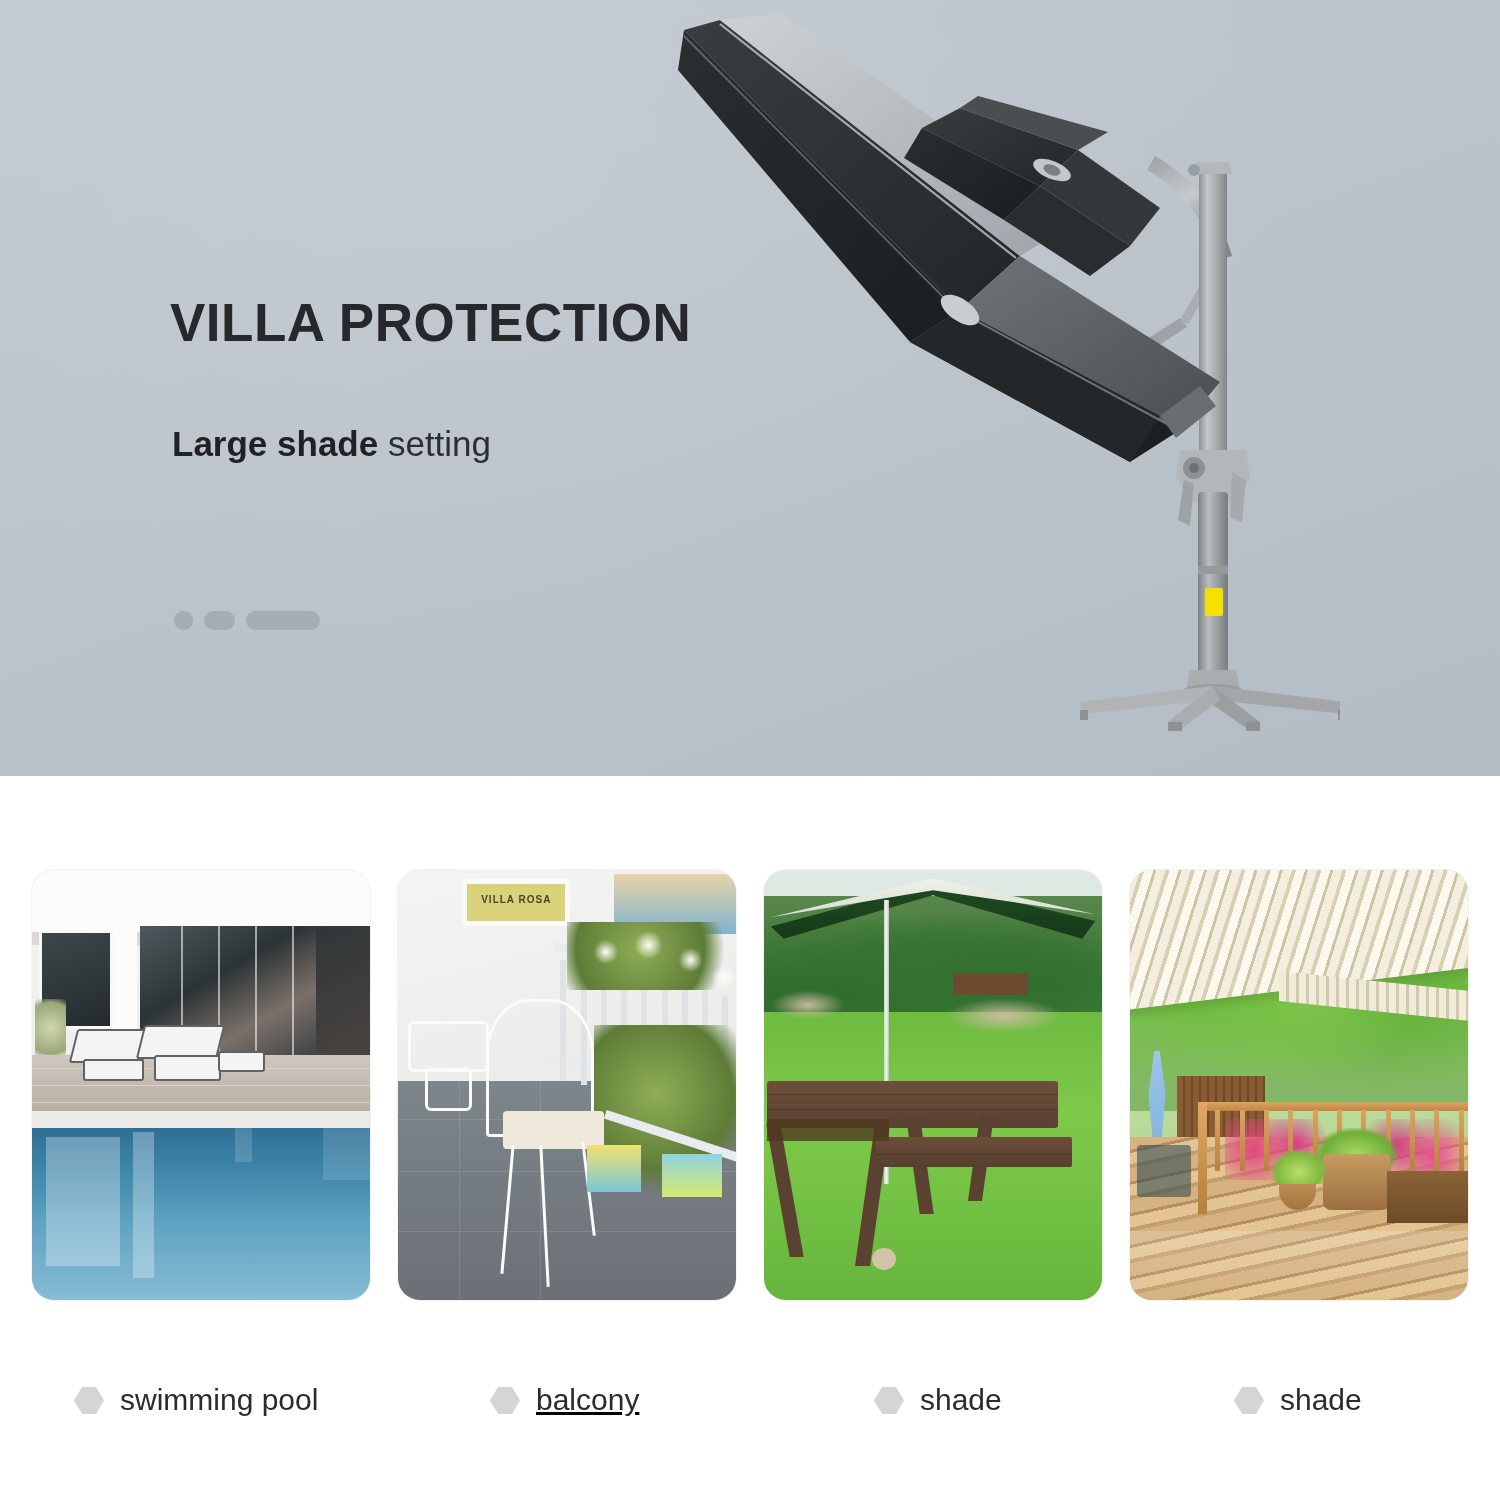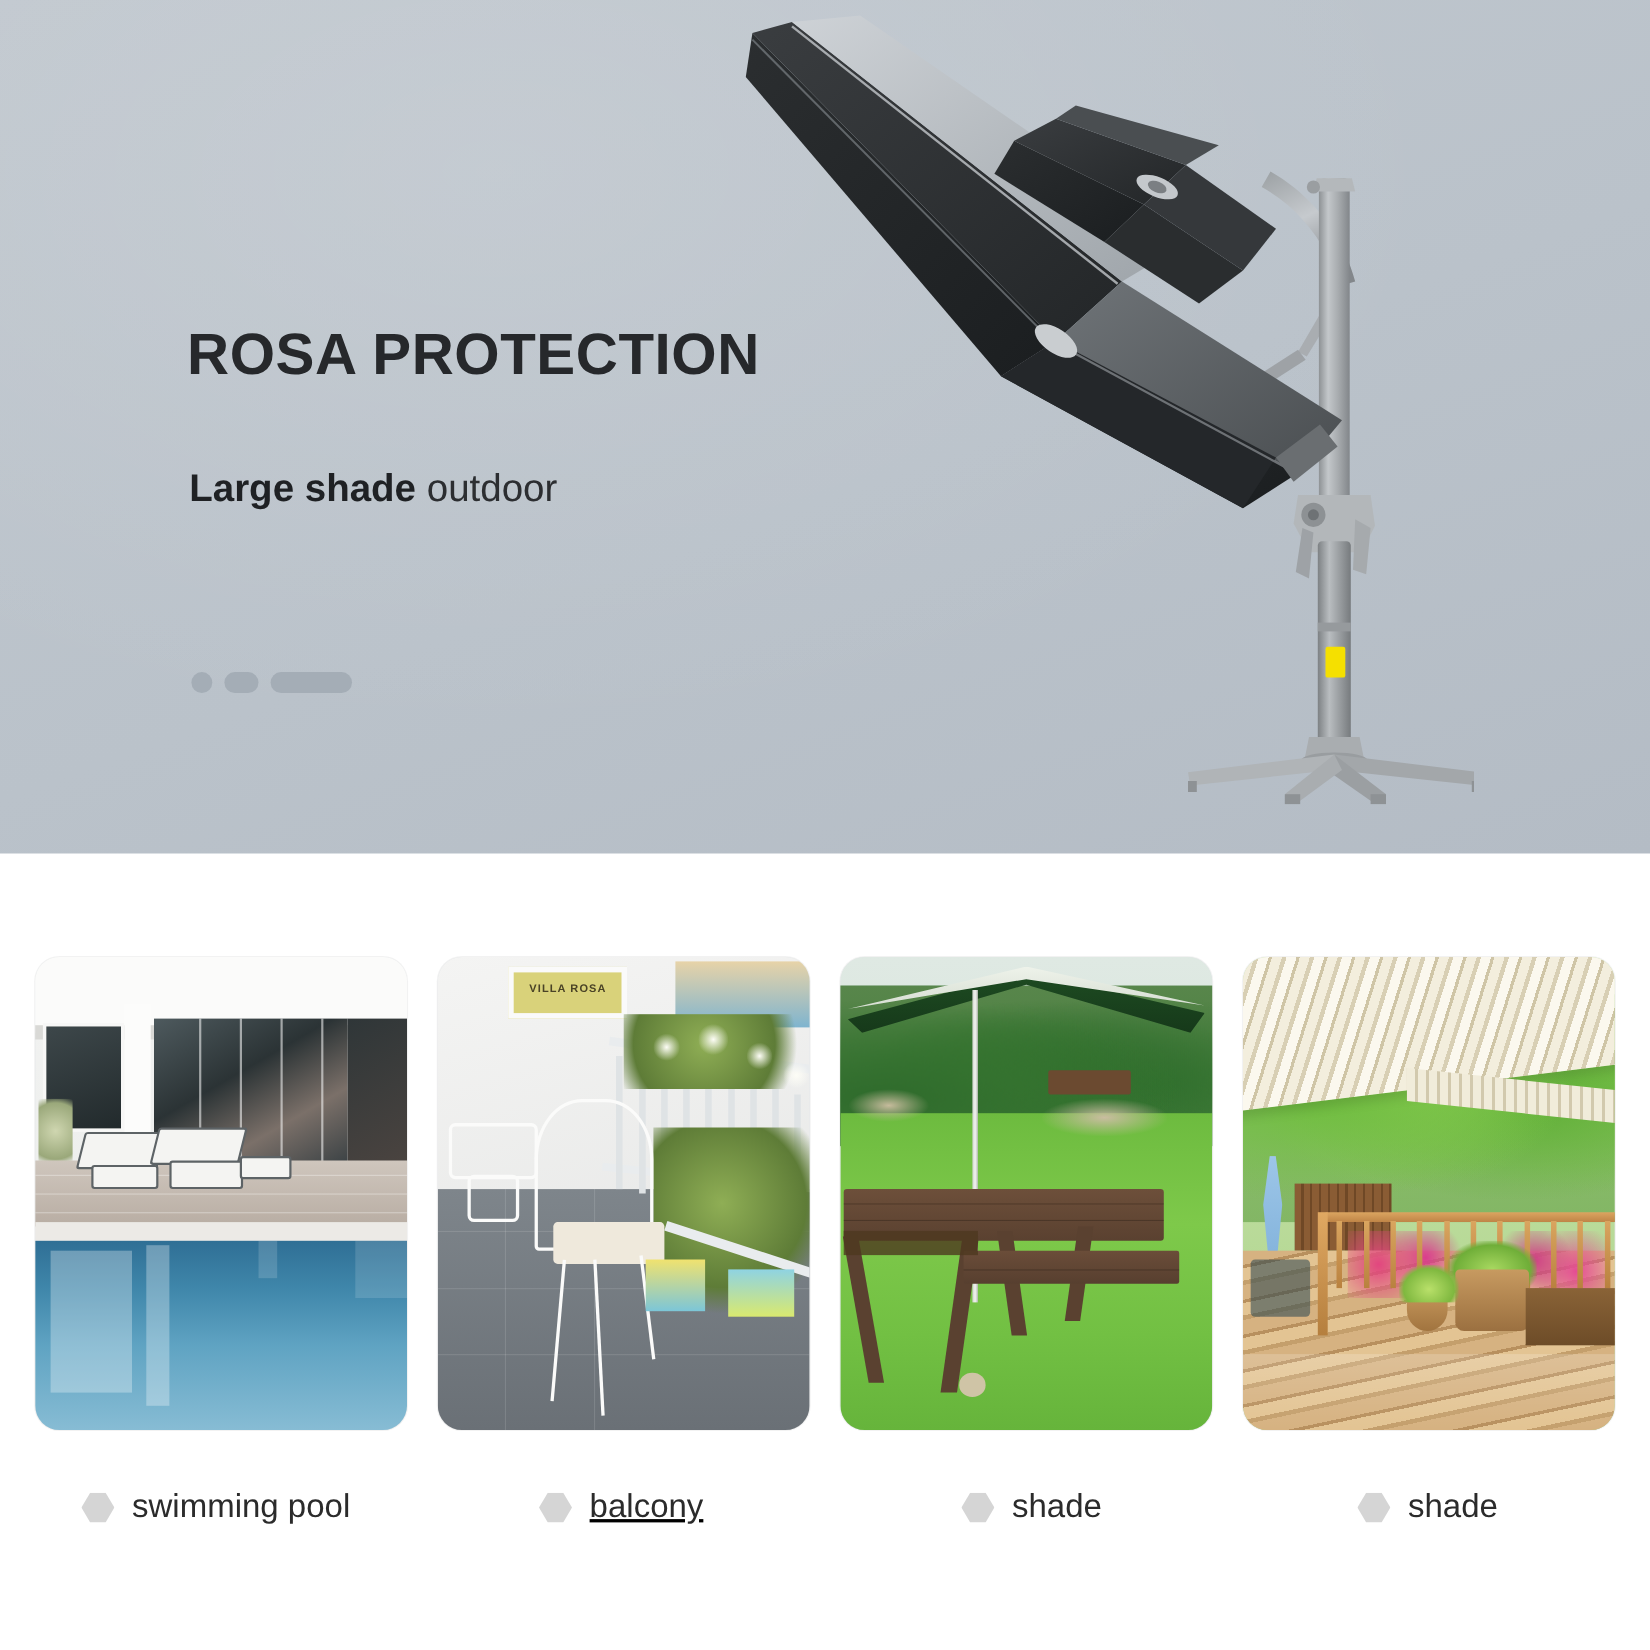--- a/index.html
+++ b/index.html
@@ -54,21 +54,21 @@
     display: flex; justify-content: space-between;
   }
   .card {
     width: 338px; height: 430px; border-radius: 22px; overflow: hidden;
     position: relative; background: #dfe3e6;
     box-shadow: 0 0 0 1px rgba(0,0,0,.05);
   }
   .card .scene { position: absolute; inset: 0; }
 
   .labels {
-    position: absolute; left: 32px; top: 566px; width: 1436px; height: 56px;
+    position: absolute; left: 32px; top: 596px; width: 1436px; height: 56px;
     display: flex; justify-content: space-between;
   }
   .label-cell { width: 338px; display: flex; align-items: center; }
   .label-cell.c1 { padding-left: 42px; }
   .label-cell.c2 { padding-left: 92px; text-decoration: underline; }
   .label-cell.c3 { padding-left: 110px; }
   .label-cell.c4 { padding-left: 104px; }
   .hexicon { width: 30px; height: 27px; flex: 0 0 auto; margin-right: 16px; }
   .label-text { font-size: 30px; color: #2b2b2b; font-weight: 400; white-space: nowrap; }
 
@@ -201,24 +201,24 @@
   .gar-chair { left:2%; top:64%; width:16%; height:12%;
     background: rgba(40,70,80,.55); border-radius:4px; }
 </style>
 </head>
 <body>
 
 <div class="page">
 
   <section class="hero">
 
-    <h1 class="hero-title">ROSA PROTECTION</h1>
+    <h1 class="hero-title">VILLA PROTECTION</h1>
 
     <p class="hero-sub1">
-      <b>Large shade</b><span> outdoor</span>
+      <b>Large shade</b><span> setting</span>
     </p>
 
 
     <div class="pips">
       <span class="pip p1"></span>
       <span class="pip p2"></span>
       <span class="pip p3"></span>
     </div>
 
     <div class="umbrella">

